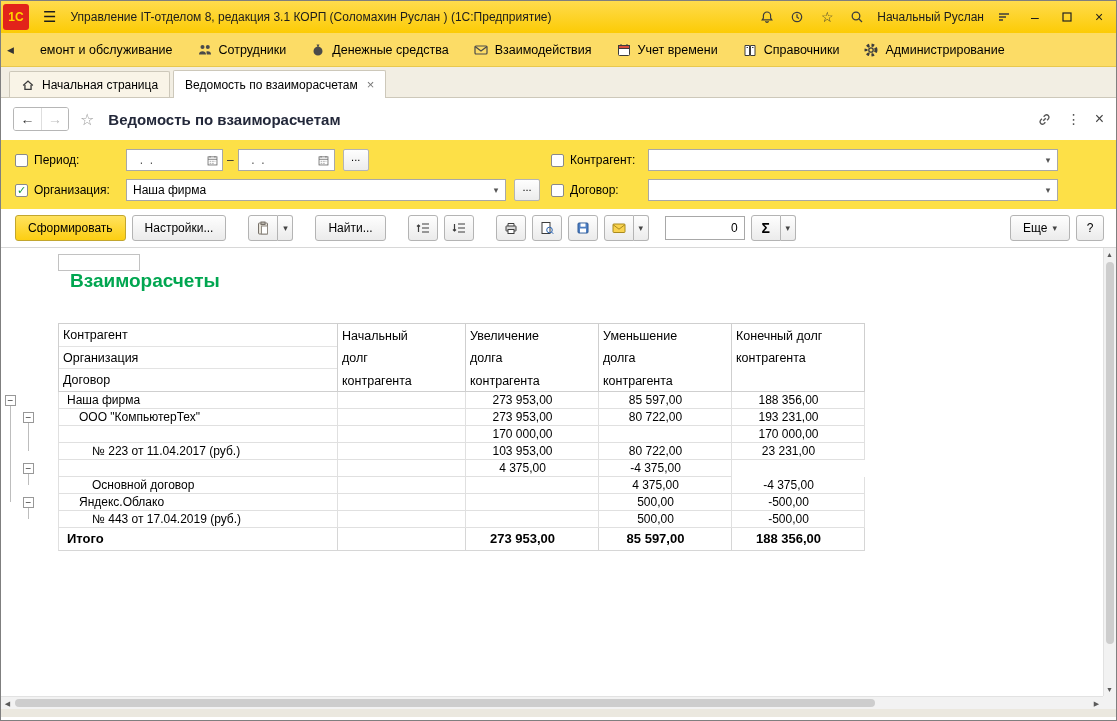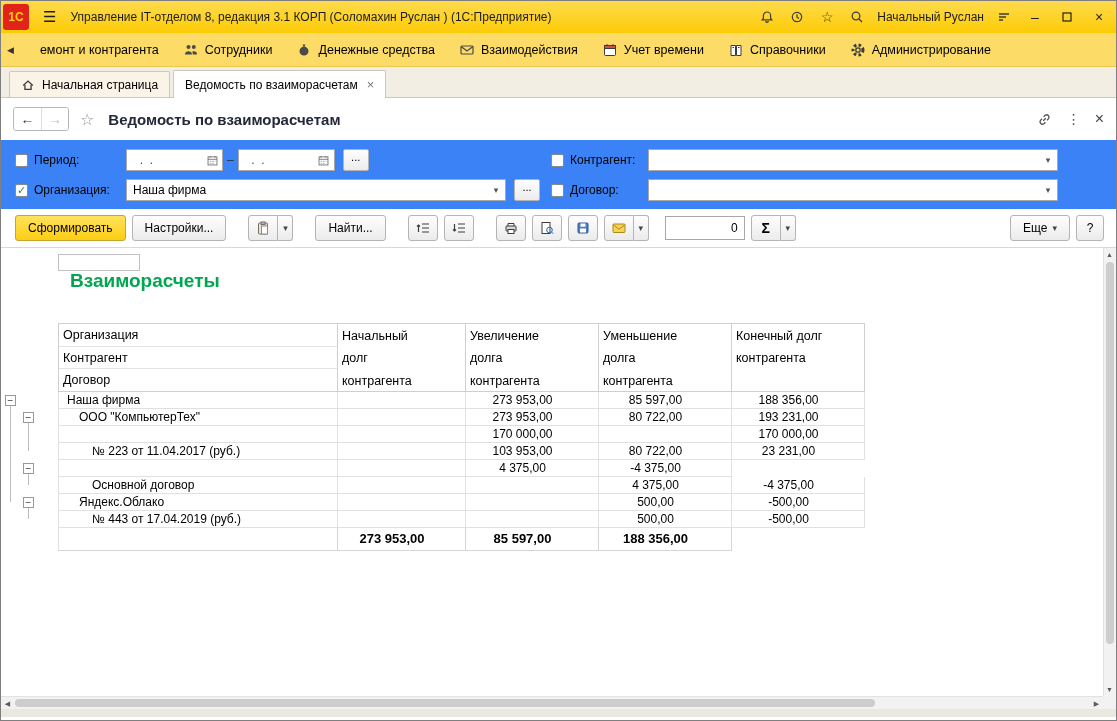--- a/index.html
+++ b/index.html
@@ -35,21 +35,21 @@
   .nav-btn { width:27px; height:22px; display:flex; align-items:center; justify-content:center; background:#fff; font-size:14px; color:#333; cursor:pointer; }
   .nav-btn.fwd { border-left:1px solid #dedede; color:#bdbdbd; }
   .fav-star { color:#9a9a9a; font-size:16px; margin-left:3px; cursor:pointer; }
   .panel-title { font-size:15px; font-weight:bold; color:#23283a; margin-left:6px; }
   .ph-right { margin-left:auto; display:flex; align-items:center; gap:14px; }
   .ph-ic { display:flex; align-items:center; justify-content:center; cursor:pointer; color:#555; }
   .ph-dots { font-size:14px; color:#555; }
   .ph-close { font-size:16px; color:#444; }
 
   
-  .filters { padding:5px 58px 4px 14px; background:#3b82f6; font-size:12px; }
+  .filters { padding:5px 58px 4px 14px; background:#fde047; font-size:12px; }
   .f-row { display:flex; align-items:center; height:30px; }
   .cb { width:13px; height:13px; border:1px solid #8a8a8a; border-radius:2px; background:#fff; display:flex; align-items:center; justify-content:center; font-size:11px; line-height:11px; color:#15983c; font-weight:bold; cursor:pointer; flex:none; }
   .f-label { margin-left:6px; width:92px; flex:none; }
   .f-label-r { margin-left:6px; width:78px; flex:none; }
   .field { height:22px; border:1px solid #a8a8a8; background:#fff; display:flex; align-items:center; }
   .date { width:97px; flex:none; }
   .dtext { flex:1; padding-left:6px; color:#555; white-space:pre; }
   .cal-btn { width:20px; height:20px; display:flex; align-items:center; justify-content:center; cursor:pointer; }
   .dash { margin:0 4px; color:#333; }
   .dots-btn { height:22px; width:26px; margin-left:8px; background:linear-gradient(#fefefe,#ececec); border:1px solid #b4b4b4; border-radius:2px; font-size:11px; line-height:10px; text-align:center; cursor:pointer; flex:none; padding-top:2px; }
@@ -150,21 +150,21 @@
             <rect x="2" y="2" width="8" height="8"></rect>
           </svg>
       </div>
       <div class="winbtn">×</div>
     </div>
   </div>
 
   <div class="menubar">
     <div class="m-scroll">◀</div>
     <div class="m-item">
-      <span>емонт и контрагента</span>
+      <span>емонт и обслуживание</span>
     </div>
     <div class="m-item">
       <span>
           <svg width="16" height="16" viewBox="0 0 16 16" fill="#4a4a4a">
             <circle cx="5.5" cy="5" r="2"></circle>
             <path d="M2 12.5c0-2 1.6-3.2 3.5-3.2S9 10.5 9 12.5Z"></path>
             <circle cx="10.8" cy="5" r="2"></circle>
             <path d="M9.4 9.6c.5-.2 1-.3 1.4-.3 1.9 0 3.2 1.2 3.2 3.2H9.8Z"></path>
           </svg>
         </span>
@@ -387,22 +387,22 @@
       <div class="gline" style="left:27px; top:226px; height:11px;"></div>
       <div class="gline" style="left:27px; top:260px; height:11px;"></div>
       <div class="gbox" style="left:4px; top:147px;">−</div>
       <div class="gbox" style="left:22px; top:164px;">−</div>
       <div class="gbox" style="left:22px; top:215px;">−</div>
       <div class="gbox" style="left:22px; top:249px;">−</div>
 
       <div class="stable">
         <div class="thead">
           <div class="th c1">
+            <span class="ln">Контрагент</span>
             <span class="ln">Организация</span>
-            <span class="ln">Контрагент</span>
             <span class="ln">Договор</span>
           </div>
           <div class="th">
             <span class="ln">Начальный</span>
             <span class="ln">долг</span>
             <span class="ln">контрагента</span>
           </div>
           <div class="th">
             <span class="ln">Увеличение</span>
             <span class="ln">долга</span>
@@ -468,20 +468,21 @@
           <div class="td num">-500,00</div>
         </div>
         <div class="trow">
           <div class="td name lvl3">№ 443 от 17.04.2019 (руб.)</div>
           <div class="td num"></div>
           <div class="td num"></div>
           <div class="td num">500,00</div>
           <div class="td num">-500,00</div>
         </div>
         <div class="trow total">
+          <div class="td name">Итого</div>
           <div class="td num"></div>
           <div class="td num">273 953,00</div>
           <div class="td num">85 597,00</div>
           <div class="td num">188 356,00</div>
         </div>
       </div>
     </div>
 
     <div class="vscroll">
       <div class="sarr" style="top:0; right:0;">▲</div>

